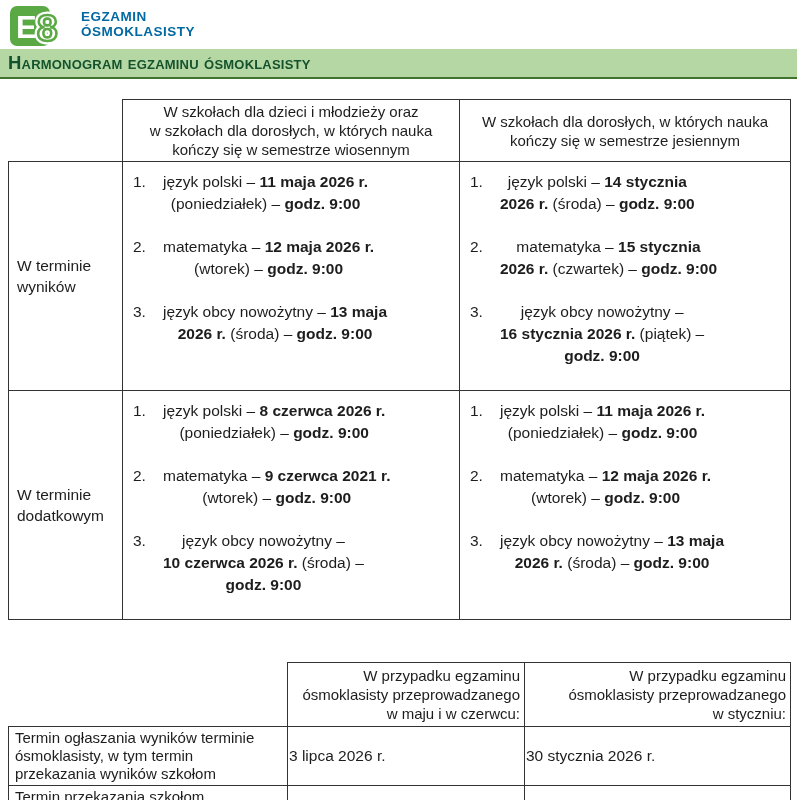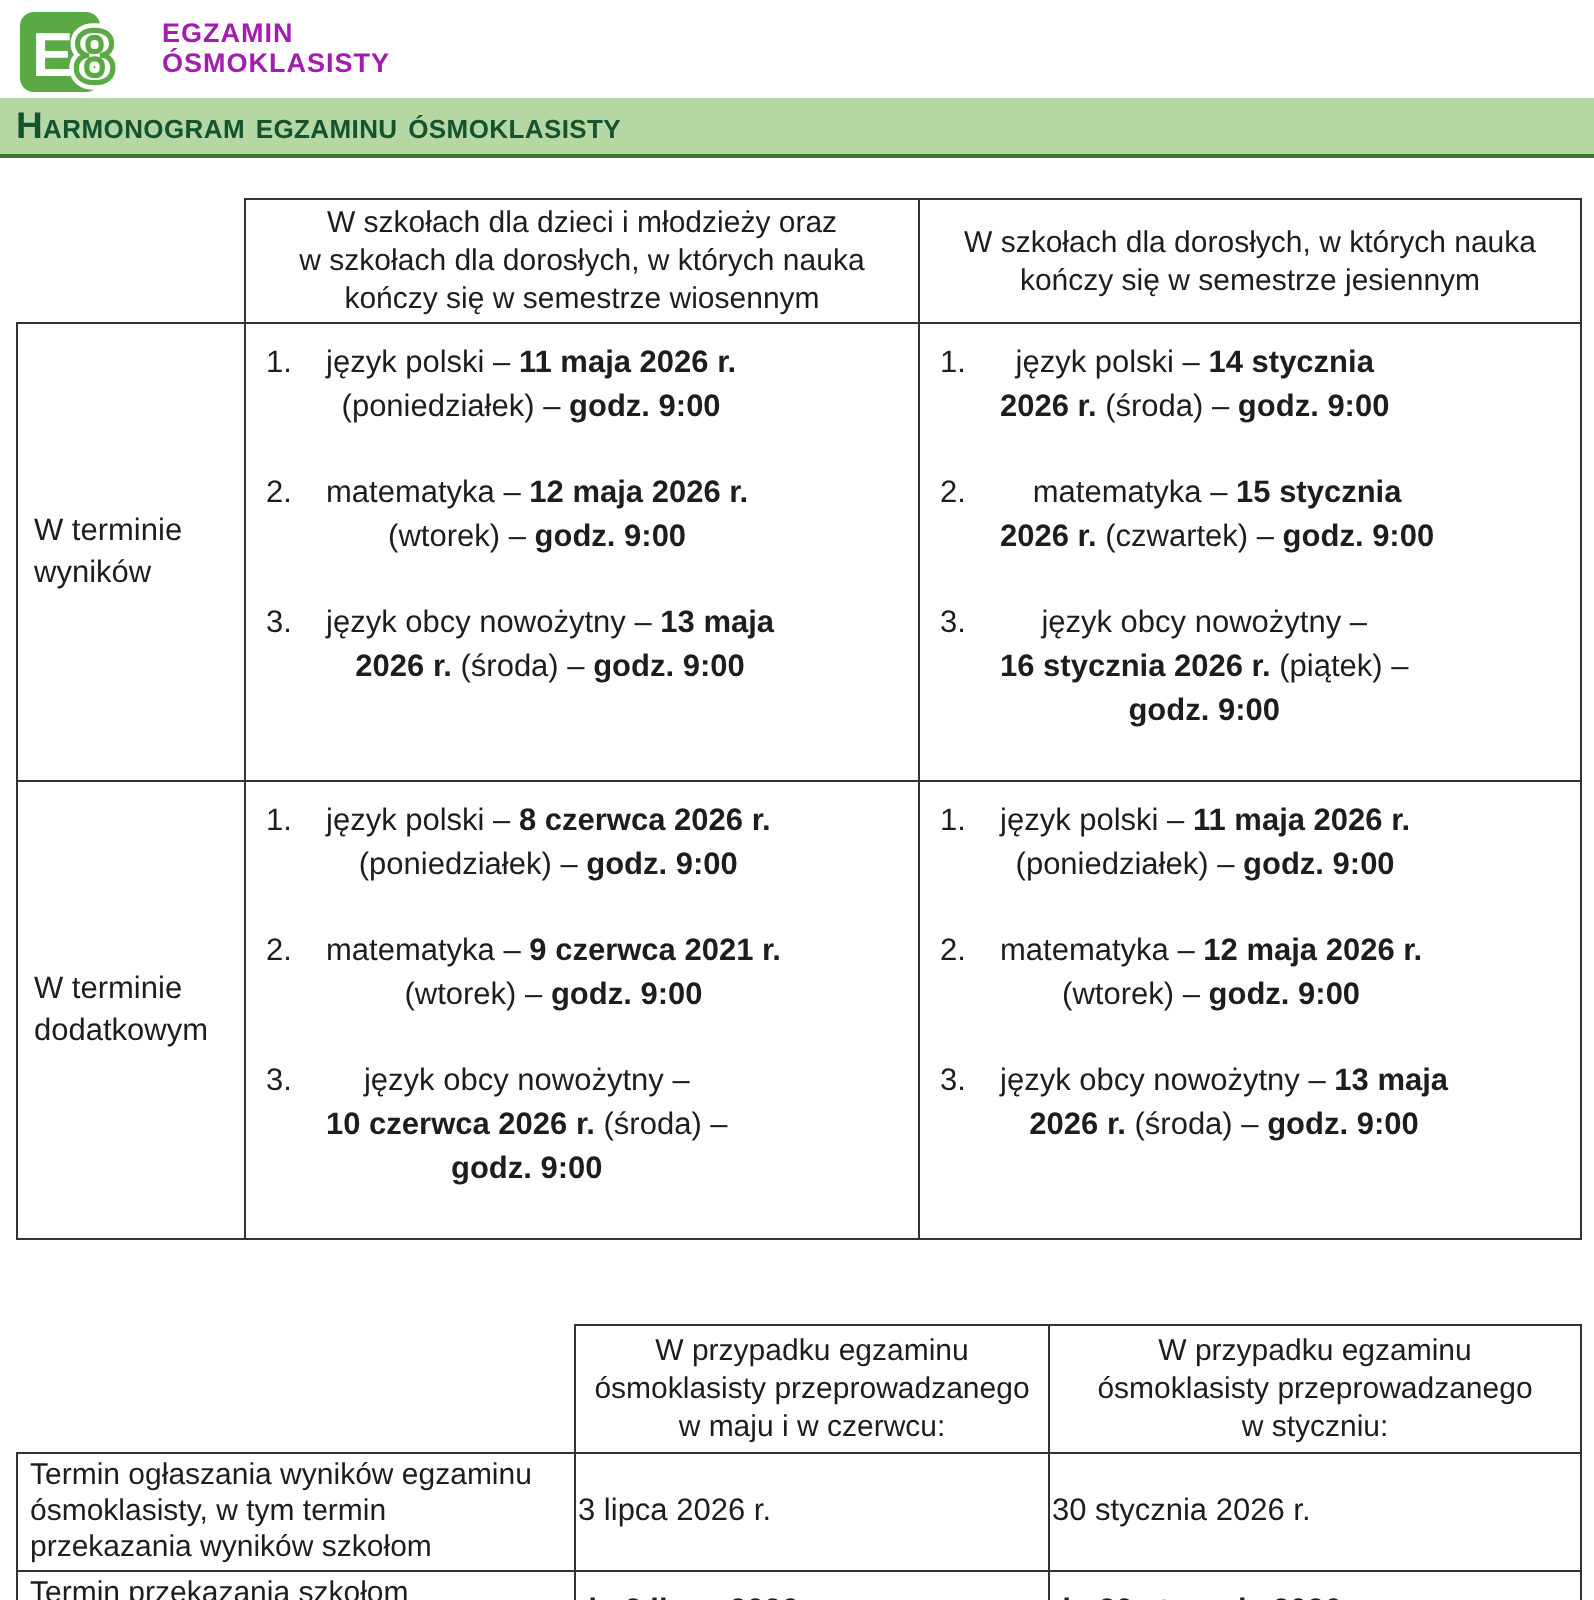--- a/index.html
+++ b/index.html
@@ -27,21 +27,21 @@
     align-items: flex-start;
     gap: 9px;
     margin: 5px 0 0 10px;
     height: 42px;
   }
   .logo-name {
     font-weight: bold;
     font-size: 13.5px;
     line-height: 15px;
     letter-spacing: 0.5px;
-    color: #a21caf;
+    color: #0369a1;
     padding-top: 4px;
   }
 
   
   .banner {
     margin-top: 2px;
     background: var(--banner-bg);
     border-bottom: 2px solid var(--banner-rule);
     padding: 2px 8px 3px 8px;
   }
@@ -100,21 +100,21 @@
   .item .num { flex: 0 0 30px; }
   .item .itxt { white-space: pre-line; text-align: center; }
 
   
   .results { width: 782px; margin-top: 42px; }
   .results col.c-rlabel { width: 279px; }
   .results col.c-may    { width: 237px; }
   .results col.c-jan    { width: 266px; }
   .results th {
     font-weight: normal;
-    text-align: center;
+    text-align: right;
     vertical-align: middle;
     white-space: pre-line;
     height: 64px;
     line-height: 19px;
     font-size: 15px;
     padding: 1px 4px;
   }
   .results td.rlabel {
     white-space: pre-line;
     vertical-align: middle;
@@ -256,21 +256,21 @@
     <tr>
       <td class="blank"></td>
       <th>W przypadku egzaminu
 ósmoklasisty przeprowadzanego
 w maju i w czerwcu:</th>
       <th>W przypadku egzaminu
 ósmoklasisty przeprowadzanego
 w styczniu:</th>
     </tr>
     <tr class="rr1">
-      <td class="rlabel">Termin ogłaszania wyników egzaminu
+      <td class="rlabel">Termin ogłaszania wyników terminie
 ósmoklasisty, w tym termin
 przekazania wyników szkołom</td>
       <td class="rval"><span>3 lipca 2026 r.</span></td>
       <td class="rval"><span>30 stycznia 2026 r.</span></td>
     </tr>
     <tr class="rr2">
       <td class="rlabel">Termin przekazania szkołom
 zaświadczeń i informacji</td>
       <td class="rval"><span class="b">do 3 lipca 2026 r.</span></td>
       <td class="rval"><span class="b">do 30 stycznia 2026 r.</span></td>

